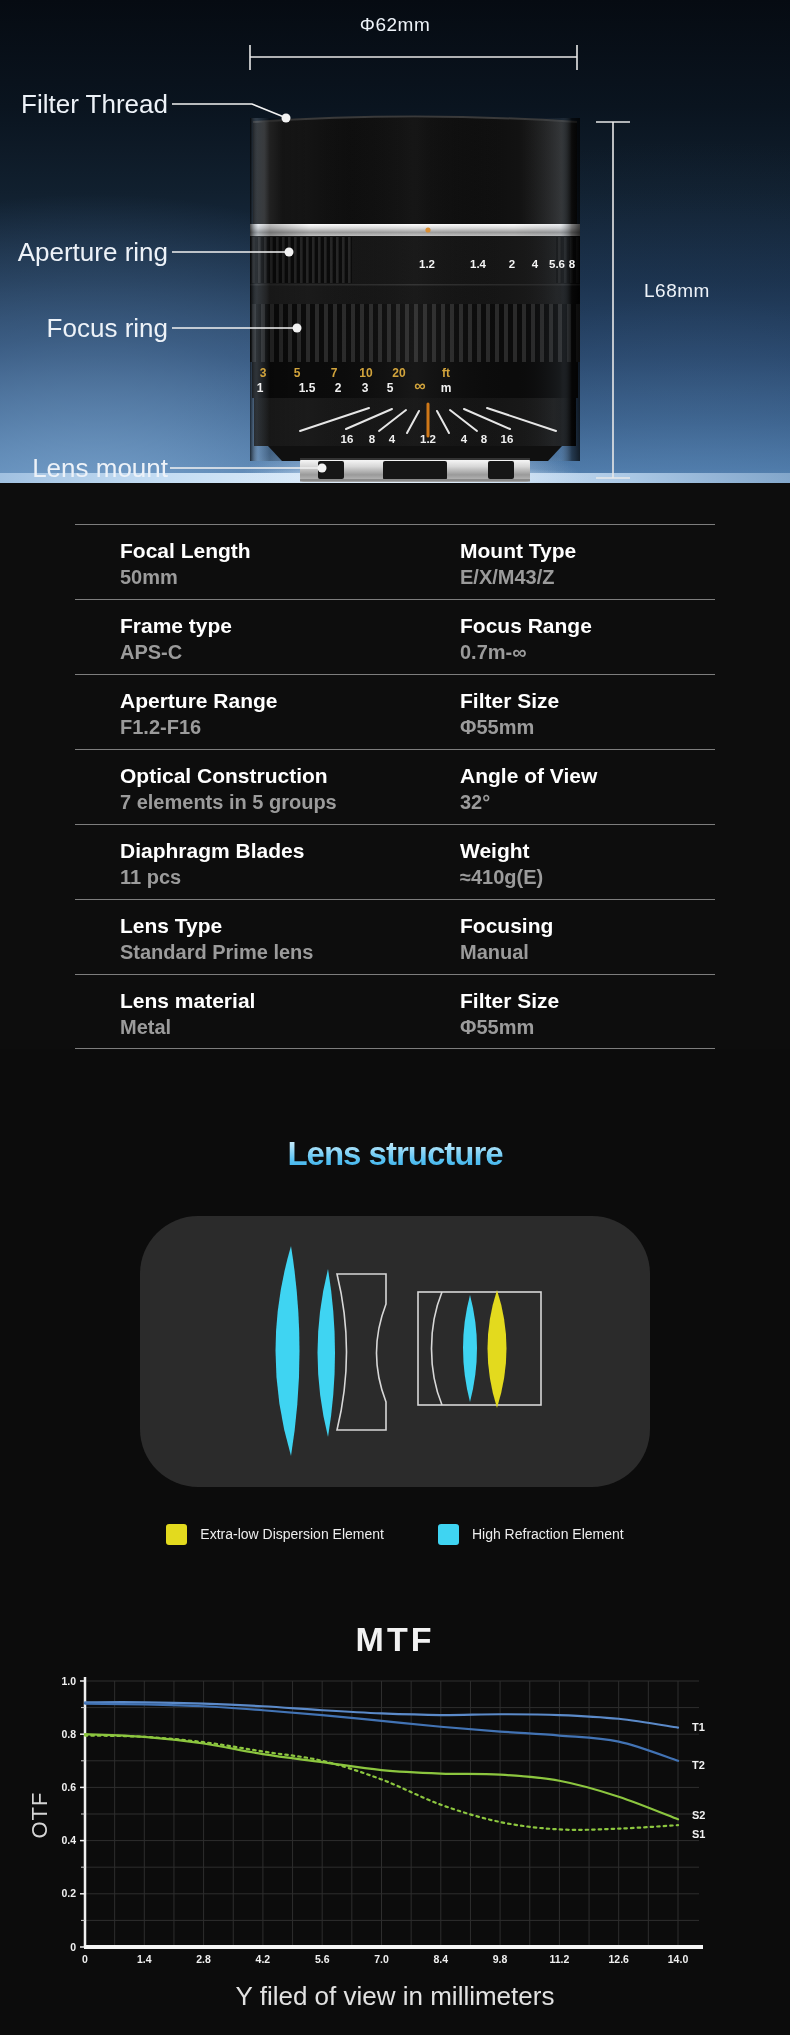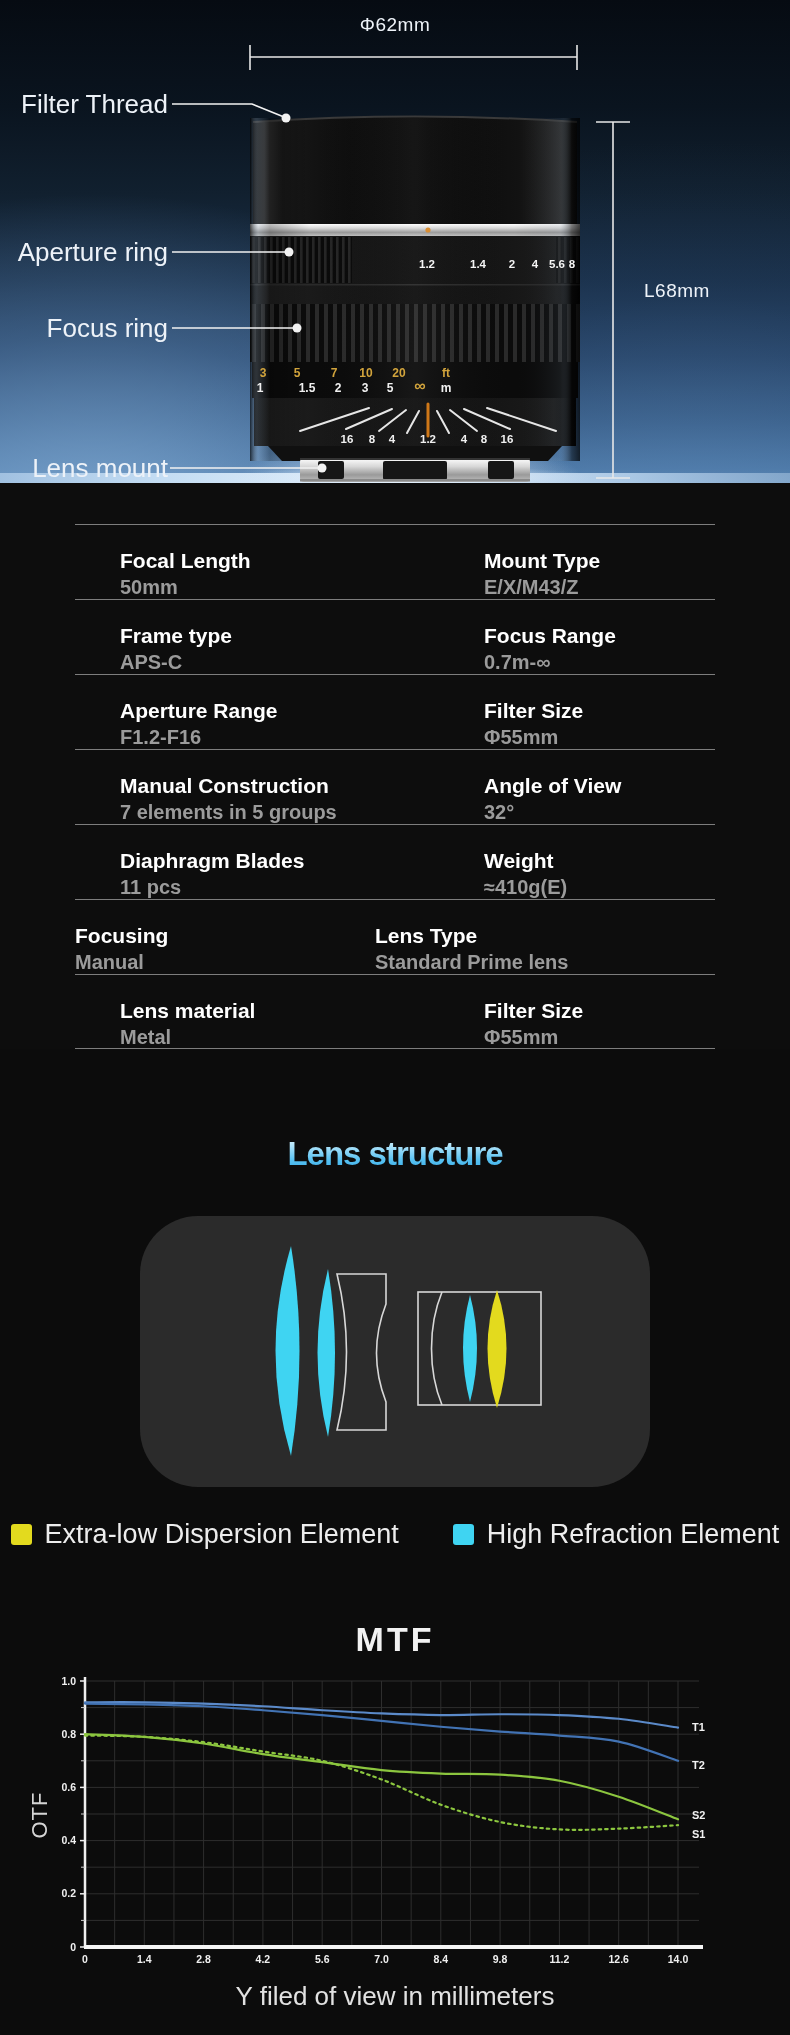--- a/index.html
+++ b/index.html
@@ -31,22 +31,21 @@
   }
   .co-filter{top:90px;}
   .co-aperture{top:238px;}
   .co-focus{top:314px;}
   .co-mount{top:454px;}
 
   
   .specs{background:#0d0d0d;padding:41px 75px 0 75px;}
   .spec-row{
     display:flex;border-top:1.5px solid #7d7d7d;height:75px;box-sizing:border-box;
-    padding-top:22px;
-    gap:24px;
+    padding-top:12px;
   }
   .spec-row.last{border-bottom:1.5px solid #7d7d7d;}
   .spec-cell{box-sizing:border-box;}
   .spec-cell.left{width:385px;padding-left:45px;}
   .spec-cell.right{flex:1;}
   .spec-label{font-size:21px;font-weight:700;color:#ffffff;line-height:27px;}
   .spec-value{font-size:20px;font-weight:700;color:#9b9b9b;line-height:27px;}
 
   
   .structure-title{
@@ -55,21 +54,21 @@
     background:linear-gradient(180deg,#f0fbff 0%,#bfe9fb 28%,#58c2f2 62%,#1f9ae0 100%);
     -webkit-background-clip:text;background-clip:text;color:transparent;
   }
   .structure-box{
     width:510px;height:271px;margin:37px auto 0 auto;background:#2b2b2b;border-radius:58px;
     position:relative;
   }
   .legend{display:flex;justify-content:center;column-gap:54px;margin-top:34px;height:26px;align-items:center;}
   .legend-item{display:flex;align-items:center;column-gap:13px;}
   .legend-swatch{width:21px;height:21px;border-radius:3px;}
-  .legend-label{font-size:27px;color:#ededed;font-weight:400;}
+  .legend-label{font-size:14px;color:#ededed;font-weight:400;}
 
   
   .mtf-title{
     margin-top:72px;text-align:center;color:#f2f2f2;
     font-size:34px;line-height:40px;font-weight:700;letter-spacing:3px;
   }
   .mtf-wrap{position:relative;width:790px;height:322px;margin-top:1px;}
   .otf-label{
     position:absolute;left:0;top:115px;width:80px;height:80px;
     display:flex;align-items:center;justify-content:center;
@@ -275,46 +274,46 @@
             <div class="spec-label">Aperture Range</div>
             <div class="spec-value">F1.2-F16</div>
           </div>
           <div class="spec-cell right">
             <div class="spec-label">Filter Size</div>
             <div class="spec-value">Φ55mm</div>
           </div>
         </div>
         <div class="spec-row">
           <div class="spec-cell left">
-            <div class="spec-label">Manual Construction</div>
+            <div class="spec-label">Optical Construction</div>
             <div class="spec-value">7 elements in 5 groups</div>
           </div>
           <div class="spec-cell right">
             <div class="spec-label">Angle of View</div>
             <div class="spec-value">32°</div>
           </div>
         </div>
         <div class="spec-row">
           <div class="spec-cell left">
             <div class="spec-label">Diaphragm Blades</div>
             <div class="spec-value">11 pcs</div>
           </div>
           <div class="spec-cell right">
             <div class="spec-label">Weight</div>
             <div class="spec-value">≈410g(E)</div>
           </div>
         </div>
         <div class="spec-row">
+          <div class="spec-cell left">
+            <div class="spec-label">Lens Type</div>
+            <div class="spec-value">Standard Prime lens</div>
+          </div>
           <div class="spec-cell right">
             <div class="spec-label">Focusing</div>
             <div class="spec-value">Manual</div>
-          </div>
-          <div class="spec-cell left">
-            <div class="spec-label">Lens Type</div>
-            <div class="spec-value">Standard Prime lens</div>
           </div>
         </div>
         <div class="spec-row last">
           <div class="spec-cell left">
             <div class="spec-label">Lens material</div>
             <div class="spec-value">Metal</div>
           </div>
           <div class="spec-cell right">
             <div class="spec-label">Filter Size</div>
             <div class="spec-value">Φ55mm</div>

